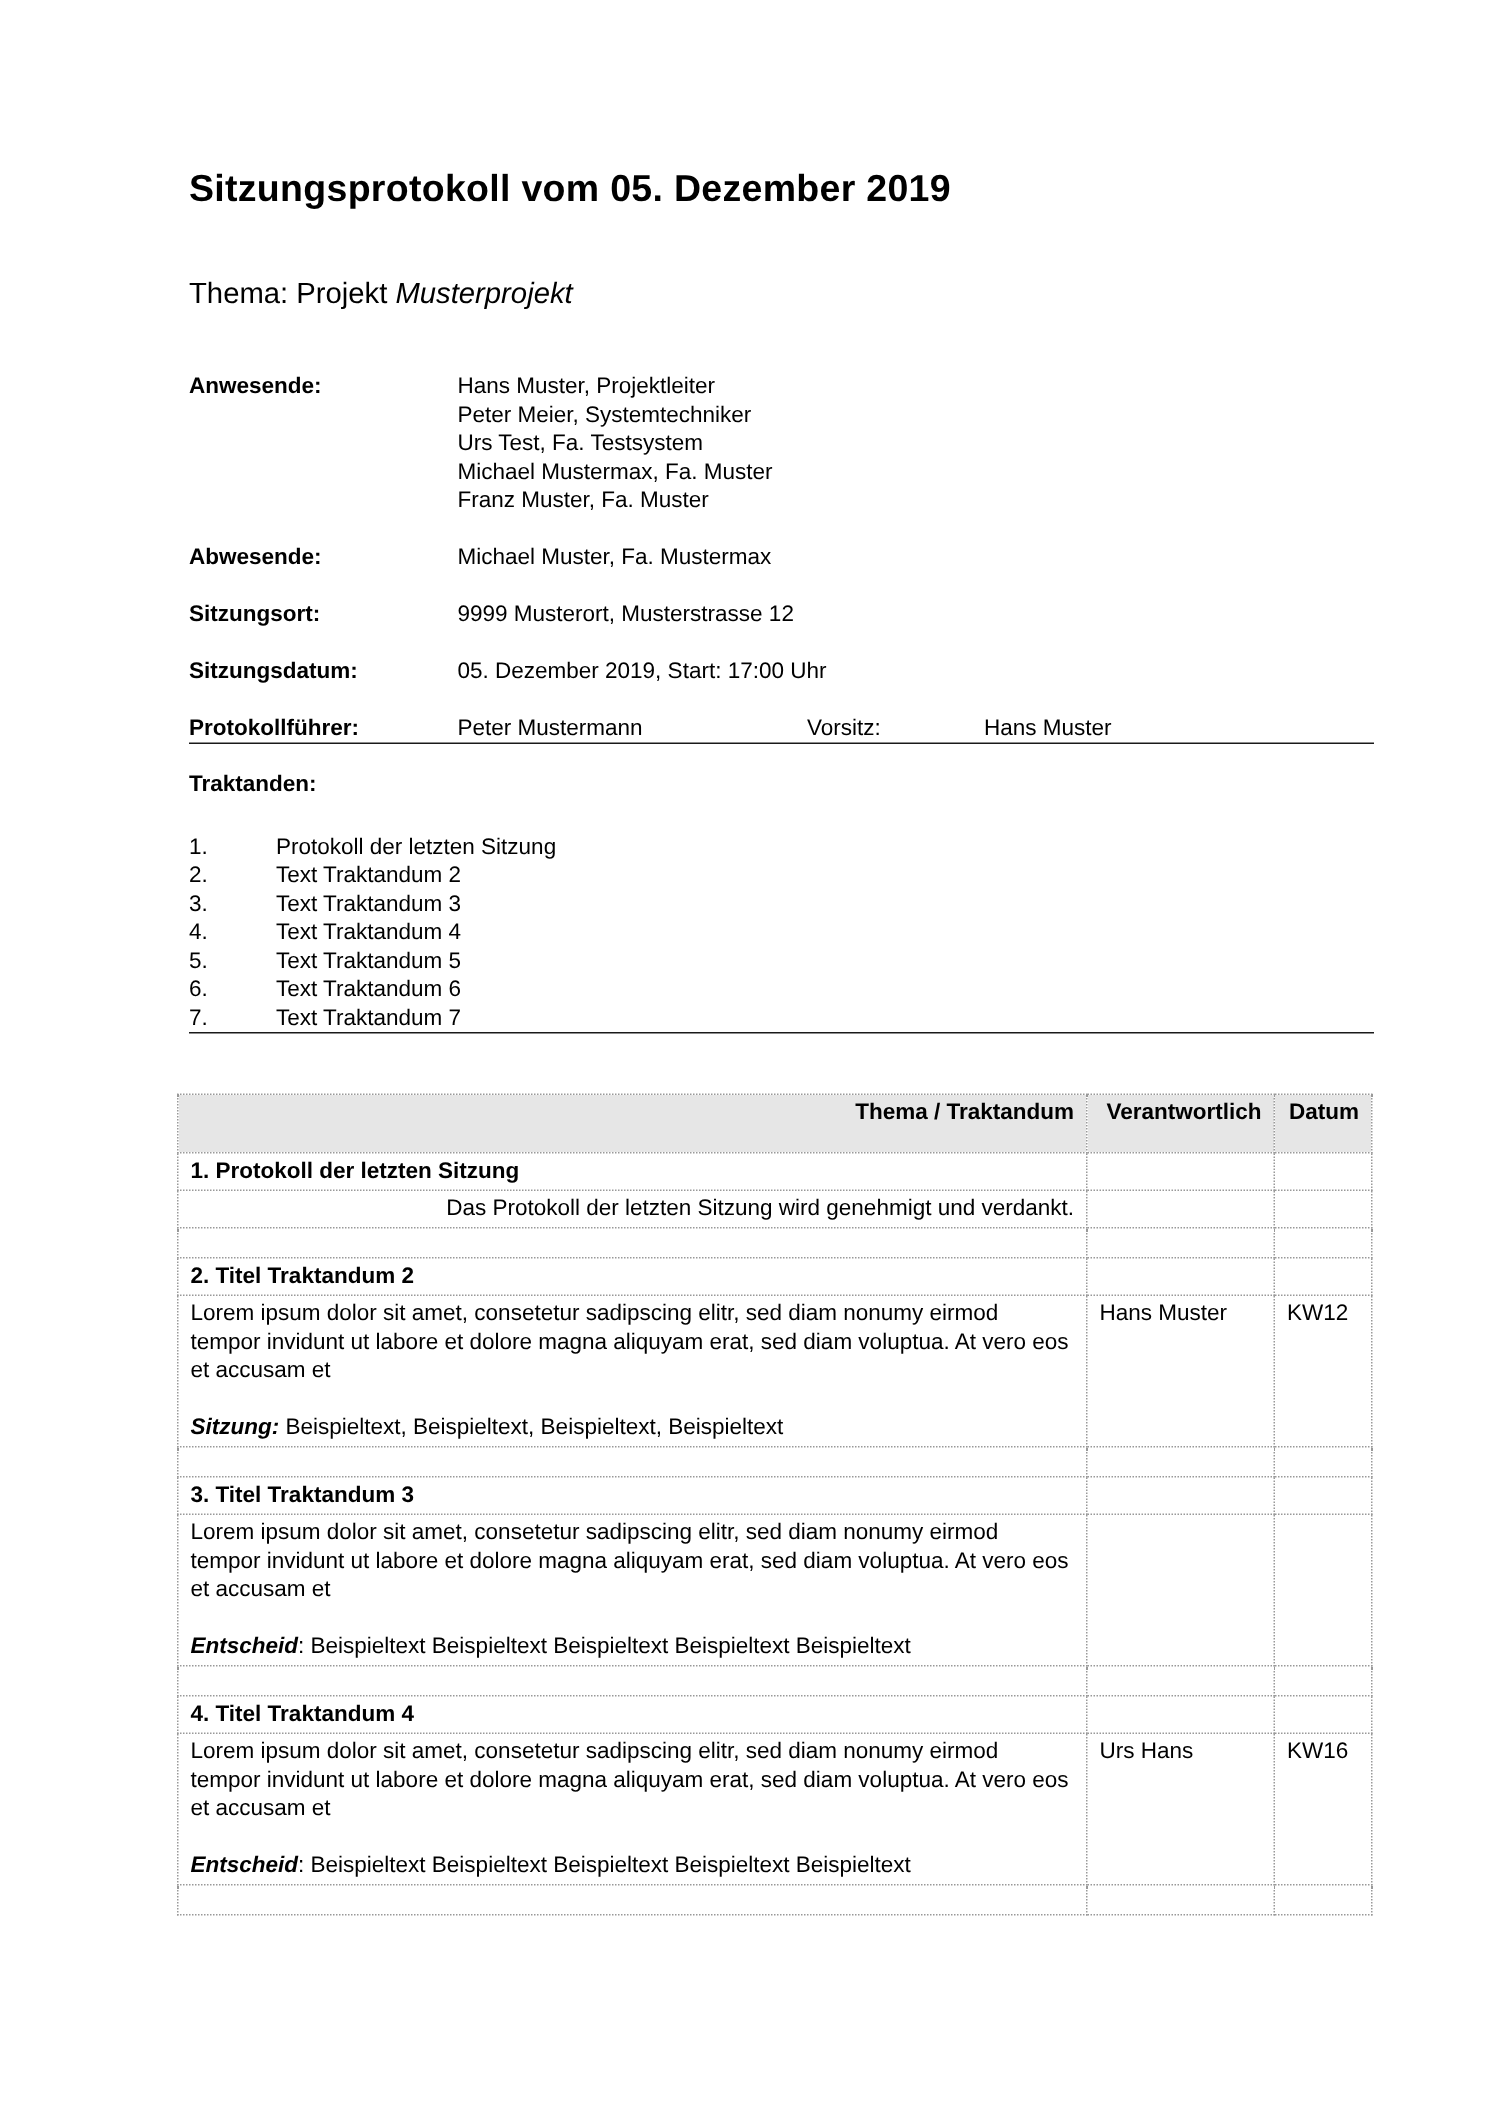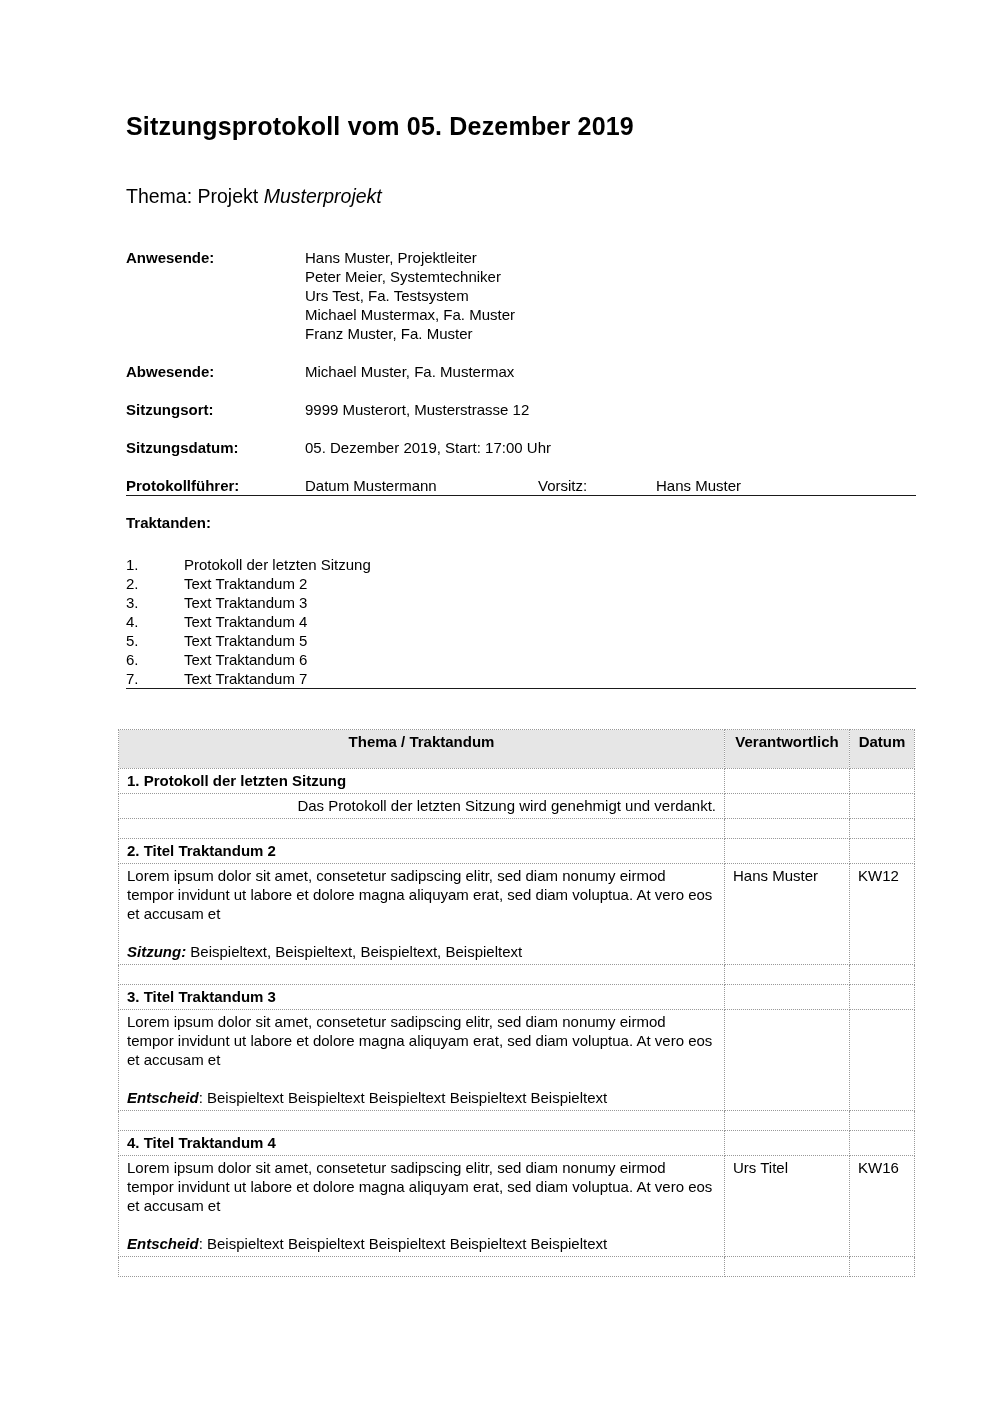--- a/index.html
+++ b/index.html
@@ -63,21 +63,21 @@
   table.topics col.c2 { width: 125px; }
   table.topics col.c3 { width: 65px; }
   table.topics th, table.topics td {
     border: 1px dotted #999;
     vertical-align: top;
     padding: 2px 8px 3px 8px;
     overflow: hidden;
   }
   table.topics thead th {
     background: #e6e6e6;
-    text-align: center;
+    text-align: right;
     font-weight: bold;
     height: 39px;
   }
   tr.title-row td { font-weight: bold; height: 24px; }
   tr.text-row td { height: 23px; text-align: right; }
   tr.spacer-row td { height: 20px; }
   tr.content-row td { height: 97px; }
   .note-line { margin-top: 19px; }
   .note-label { font-weight: bold; font-style: italic; }
 </style>
@@ -108,21 +108,21 @@
     <div class="info-row">
       <div class="info-label">Sitzungsort:</div>
       <div class="info-value">9999 Musterort, Musterstrasse 12</div>
     </div>
     <div class="info-row">
       <div class="info-label">Sitzungsdatum:</div>
       <div class="info-value">05. Dezember 2019, Start: 17:00 Uhr</div>
     </div>
     <div class="info-row last">
       <div class="info-label">Protokollführer:</div>
-      <div class="info-value pf-value">Datum Mustermann</div>
+      <div class="info-value pf-value">Peter Mustermann</div>
       <div class="chair-label">Vorsitz:</div>
       <div class="info-value">Hans Muster</div>
     </div>
   </div>
 
   <hr class="rule rule1">
 
   <div class="traktanden">
     <div class="traktanden-heading">Traktanden:</div>
     <div class="traktanden-list">
@@ -227,21 +227,21 @@
       <tr class="title-row">
         <td>4. Titel Traktandum 4</td>
         <td></td>
         <td></td>
       </tr>
       <tr class="content-row">
         <td>
           <div>Lorem ipsum dolor sit amet, consetetur sadipscing elitr, sed diam nonumy eirmod tempor invidunt ut labore et dolore magna aliquyam erat, sed diam voluptua. At vero eos et accusam et</div>
           <div class="note-line"><span class="note-label">Entscheid</span><span>: Beispieltext Beispieltext Beispieltext Beispieltext Beispieltext</span></div>
         </td>
-        <td>Urs Titel</td>
+        <td>Urs Hans</td>
         <td>KW16</td>
       </tr>
       <tr class="spacer-row">
         <td></td>
         <td></td>
         <td></td>
       </tr>
     </tbody>
   </table>
 

